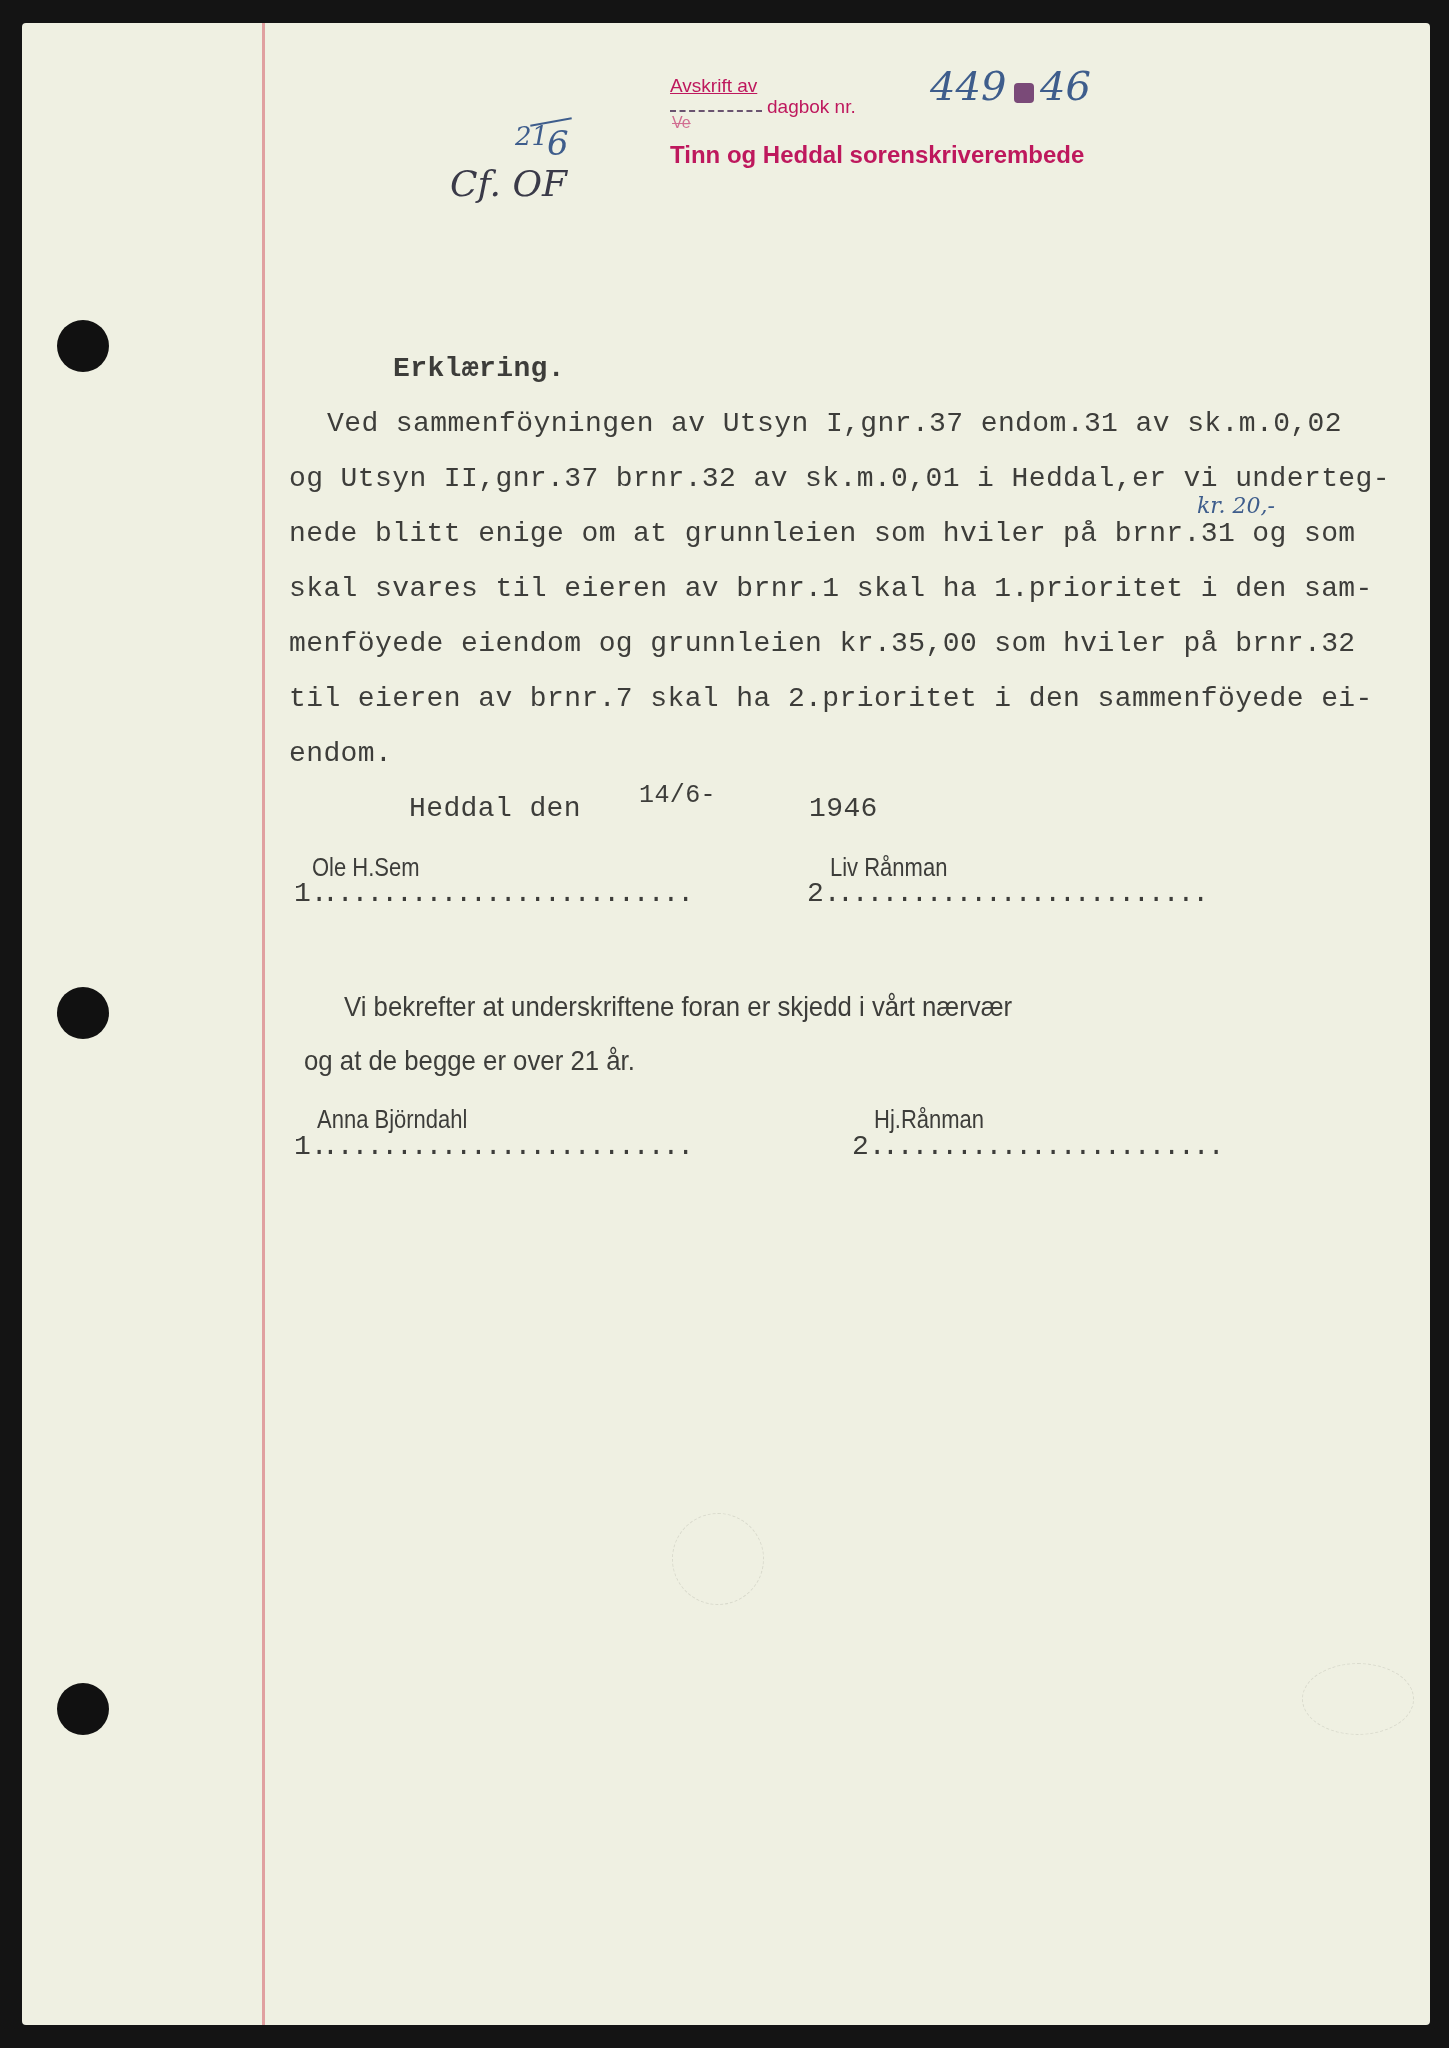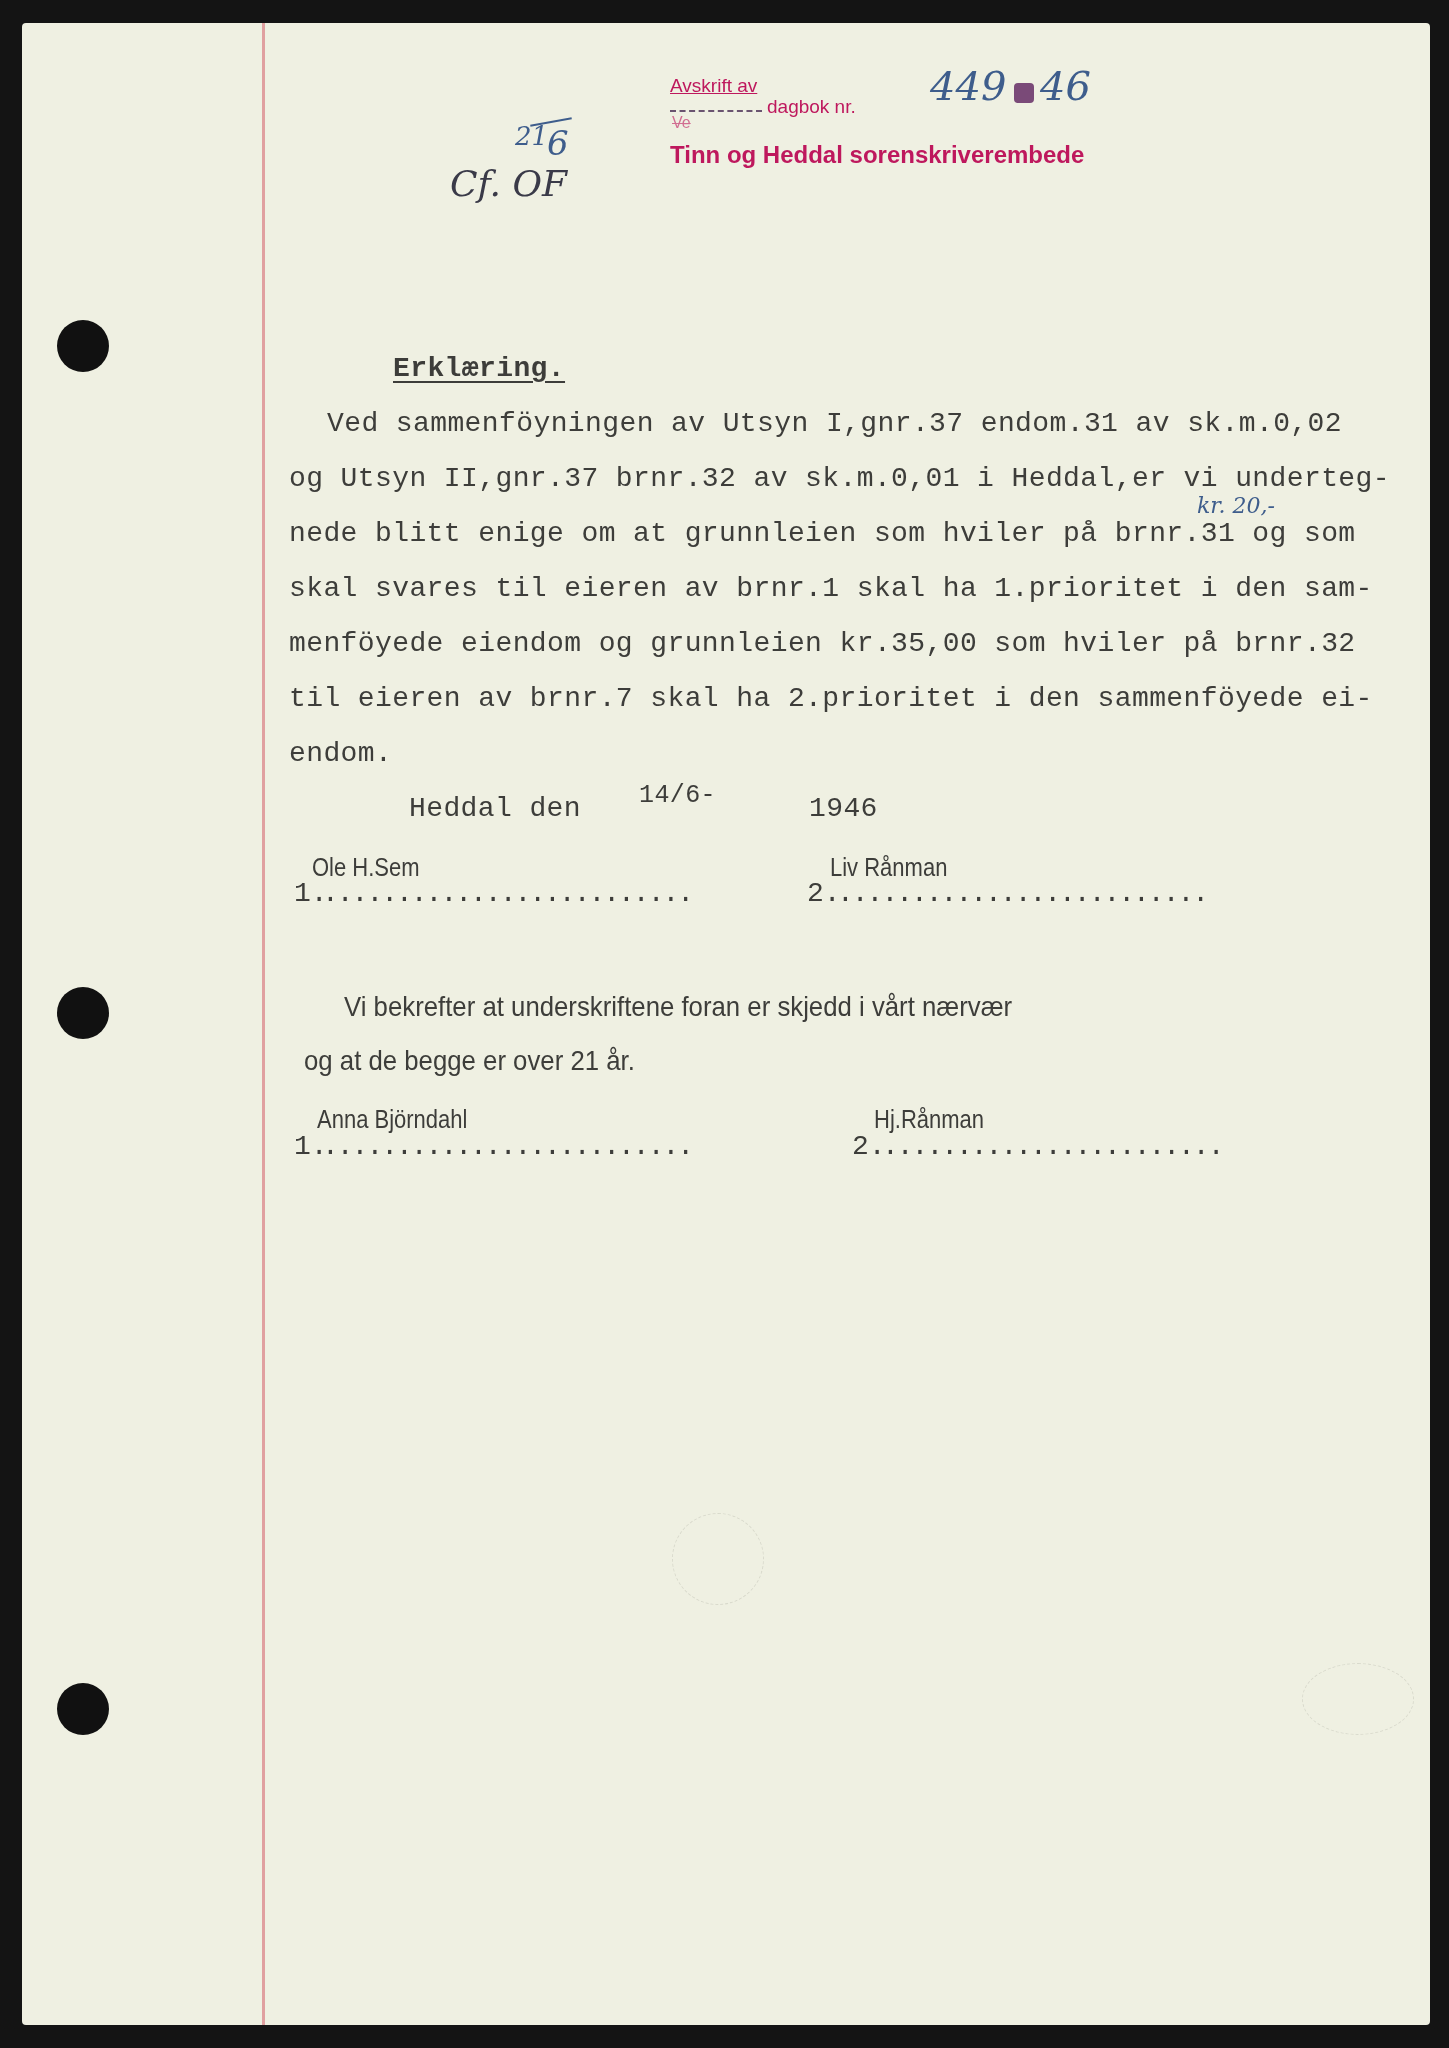--- a/index.html
+++ b/index.html
@@ -51,21 +51,20 @@
     }
     .typed {
       position: absolute;
       color: #3d3d3a;
       font-family: "Liberation Mono", "DejaVu Sans Mono", monospace;
       font-size: 28px;
       white-space: pre;
       letter-spacing: 0.4px;
     }
     .title {
-      text-decoration: underline;
       text-underline-offset: 5px;
       text-align: center;
     }
     .sig-line {
       position: absolute;
       color: #3d3d3a;
       font-family: "Liberation Mono", monospace;
       font-size: 28px;
       white-space: pre;
     }

